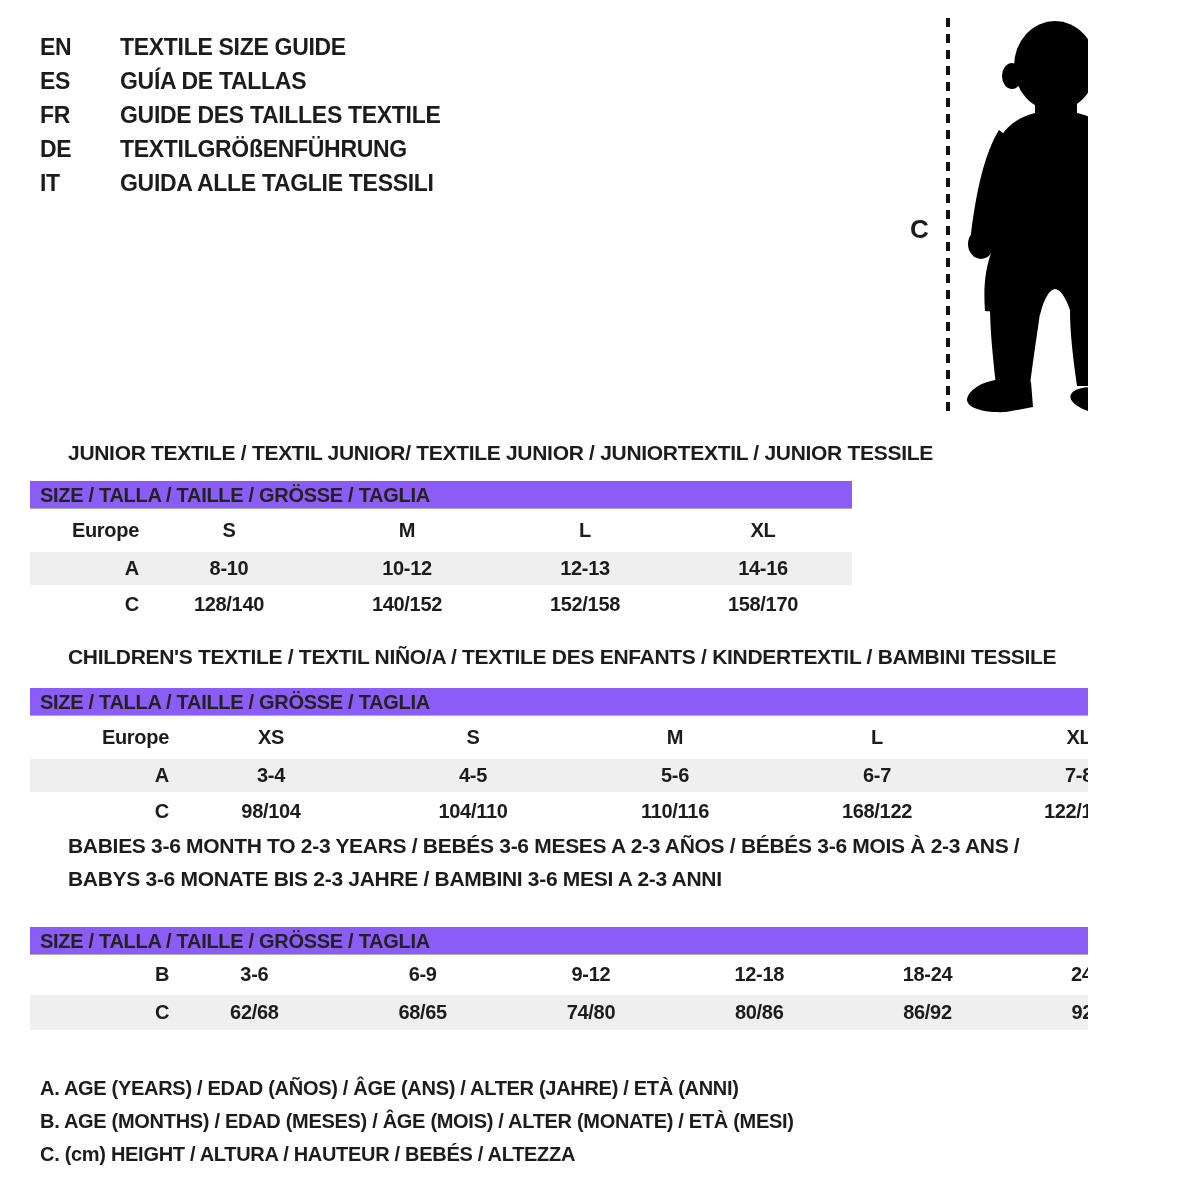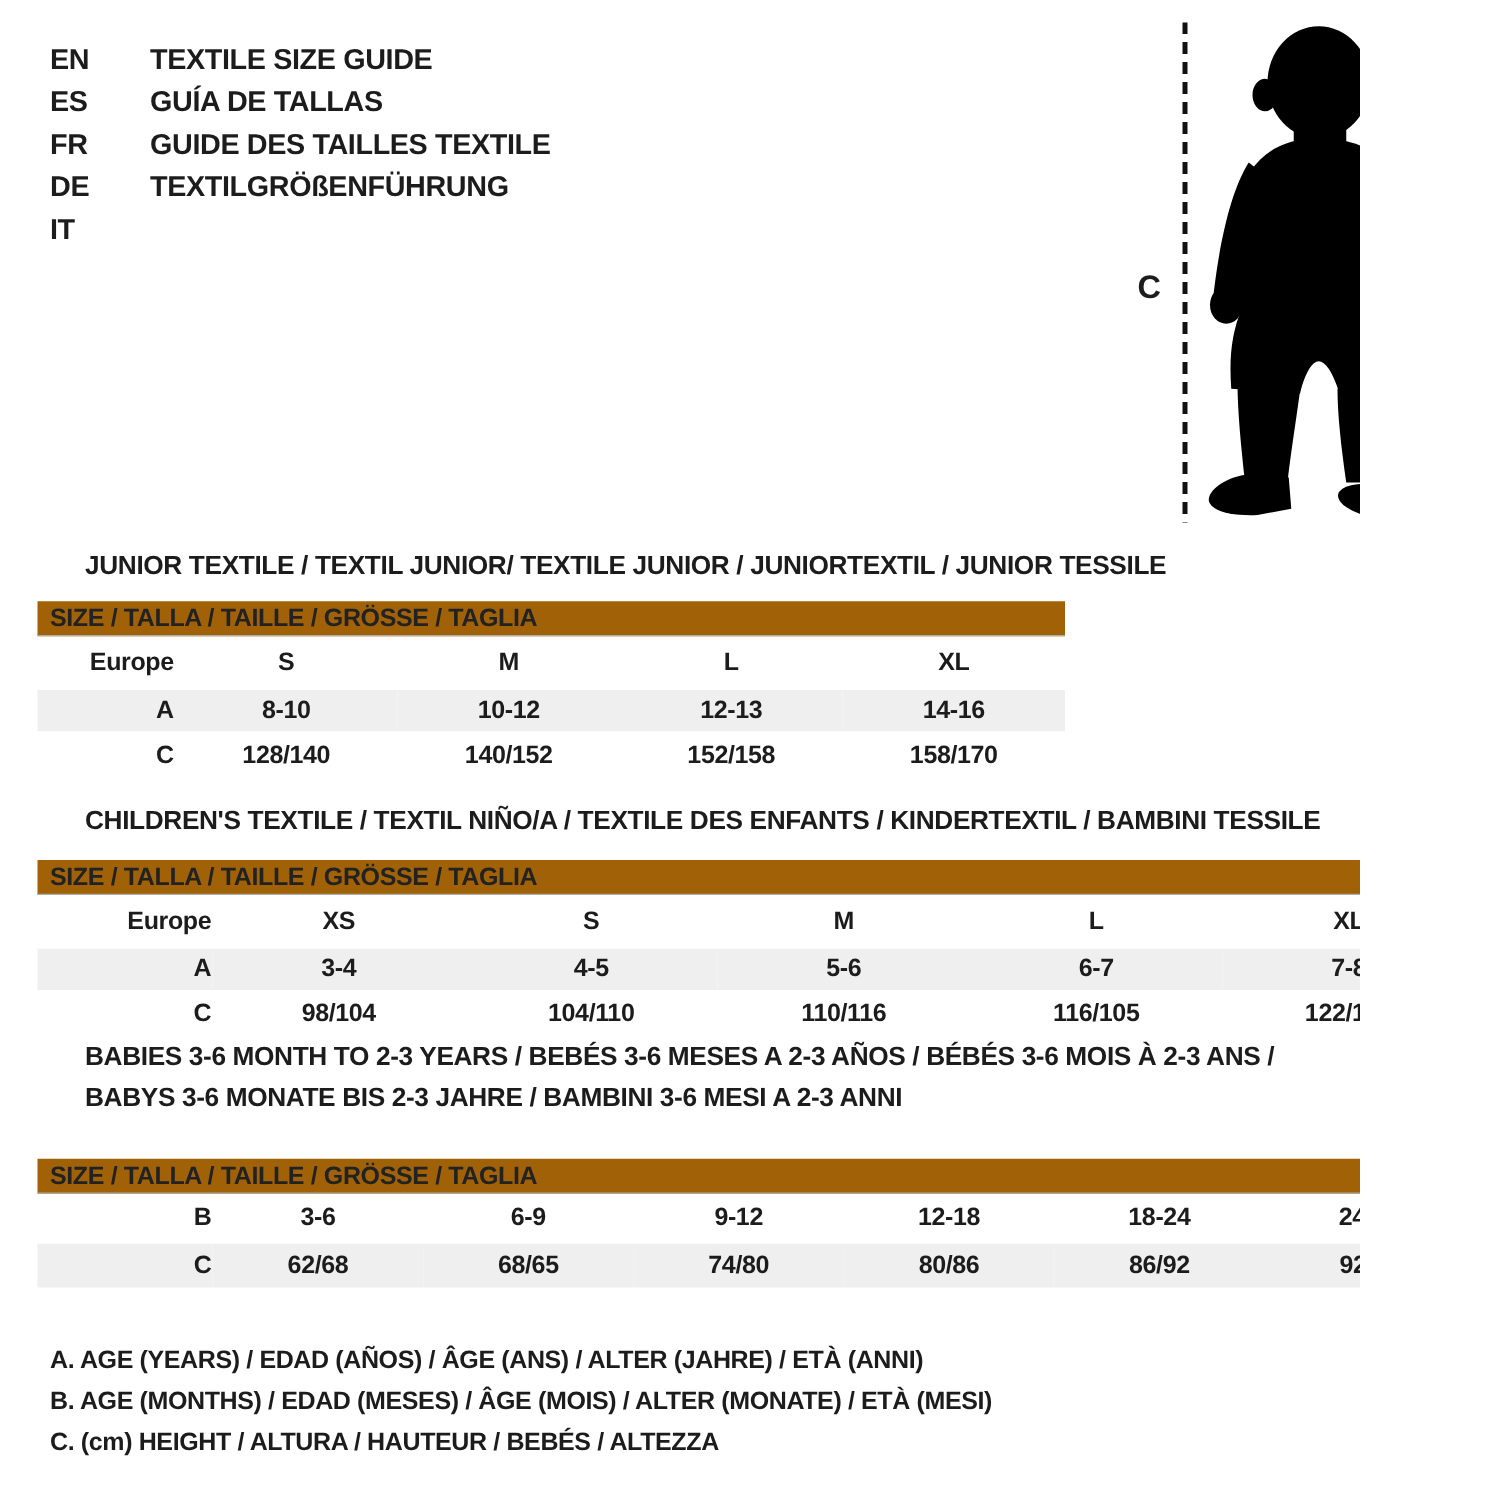--- a/index.html
+++ b/index.html
@@ -26,21 +26,21 @@
   .sec-title{position:absolute;left:40px;font-size:21px;font-weight:700;letter-spacing:-0.3px;line-height:33px;margin-left:28px;}
   .t-junior{top:436px;width:1120px;}
   .t-children{top:640px;width:1120px;}
   .t-babies{top:829px;width:1000px;}
 
   
   .tbl{position:absolute;left:30px;}
   .tbl.t1{top:481px;width:822px;}
   .tbl.t2{top:688px;width:1150px;}
   .tbl.t3{top:927px;width:1150px;}
-  .tbl-header{height:28px;line-height:28px;background:#a16207;color:#222;
+  .tbl-header{height:28px;line-height:28px;background:#8b5cf6;color:#222;
     font-size:20px;font-weight:700;letter-spacing:-0.3px;padding-left:10px;
     border-bottom:1px solid #adadad;box-sizing:border-box;}
   .tbl table{table-layout:fixed;border-collapse:collapse;margin-top:2px;}
   .tbl.t1 table{width:822px;}
   .tbl.t2 table,.tbl.t3 table{width:1150px;}
   .t1 col.c-label{width:110px;}  .t1 col.c-data{width:178px;}
   .t2 col.c-label{width:140px;}  .t2 col.c-data{width:202px;}
   .t3 col.c-label{width:140px;}  .t3 col.c-data{width:168px;}
   .tbl td{font-size:20px;font-weight:700;letter-spacing:-0.3px;text-align:center;vertical-align:middle;}
   .tbl td.lbl{text-align:right;padding-left:10px;}
@@ -70,20 +70,21 @@
     <div class="lang-row">
       <span class="lang-code">FR</span>
       <span class="lang-label">GUIDE DES TAILLES TEXTILE</span>
     </div>
     <div class="lang-row">
       <span class="lang-code">DE</span>
       <span class="lang-label">TEXTILGRÖßENFÜHRUNG</span>
     </div>
     <div class="lang-row">
       <span class="lang-code">IT</span>
+      <span class="lang-label">GUIDA ALLE TAGLIE TESSILI</span>
     </div>
   </div>
 
   <div class="measure-line"></div>
   <div class="measure-label b">C</div>
   <svg class="silhouette" viewBox="0 0 190 410" xmlns="http://www.w3.org/2000/svg">
     <g fill="#000">
       <ellipse cx="100" cy="54" rx="41" ry="45"></ellipse>
       <ellipse cx="57" cy="64" rx="10" ry="13"></ellipse>
       <ellipse cx="144" cy="68" rx="11" ry="13"></ellipse>
@@ -165,21 +166,21 @@
         <td>4-5</td>
         <td>5-6</td>
         <td>6-7</td>
         <td>7-8</td>
       </tr>
       <tr class="r-plain">
         <td class="lbl">C</td>
         <td>98/104</td>
         <td>104/110</td>
         <td>110/116</td>
-        <td>116/105</td>
+        <td>168/122</td>
         <td>122/128</td>
       </tr>
     </tbody>
       </table>
   </div>
 
   <div class="sec-title t-babies">BABIES 3-6 MONTH TO 2-3 YEARS / BEBÉS 3-6 MESES A 2-3 AÑOS / BÉBÉS 3-6 MOIS À 2-3 ANS / BABYS 3-6 MONATE BIS 2-3 JAHRE / BAMBINI 3-6 MESI A 2-3 ANNI</div>
   <div class="tbl t3">
     <div class="tbl-header">SIZE / TALLA / TAILLE / GRÖSSE / TAGLIA</div>
     <table>

